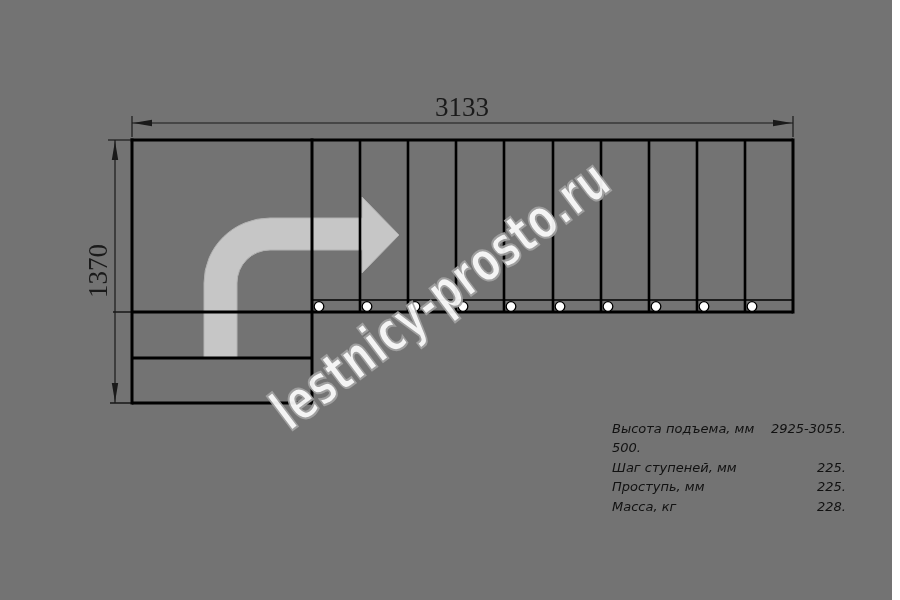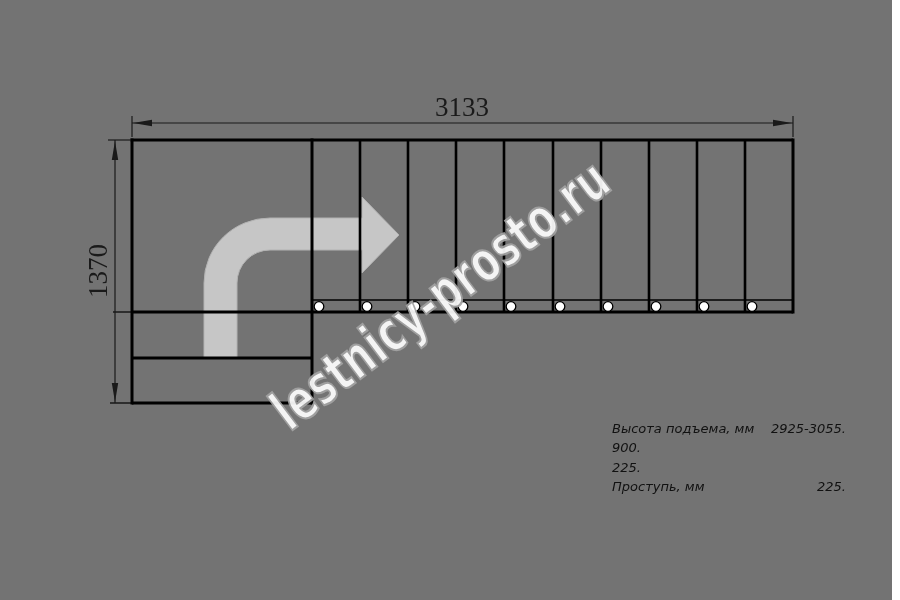--- a/index.html
+++ b/index.html
@@ -132,24 +132,29 @@
 
     <text class="watermark" transform="translate(452 310) rotate(-37) scale(0.7 1)" text-anchor="middle">lestnicy-prosto.ru</text>
   </svg>
 
   <div class="specs">
     <div class="spec-row">
       <span class="spec-label">Высота подъема, мм</span>
       <span class="spec-value">2925-3055.</span>
     </div>
     <div class="spec-row">
-      <span class="spec-value">900.</span>
+      <span class="spec-value">500.</span>
     </div>
     <div class="spec-row">
+      <span class="spec-label">Шаг ступеней, мм</span>
       <span class="spec-value">225.</span>
     </div>
     <div class="spec-row">
       <span class="spec-label">Проступь, мм</span>
       <span class="spec-value">225.</span>
     </div>
+    <div class="spec-row">
+      <span class="spec-label">Масса, кг</span>
+      <span class="spec-value">228.</span>
+    </div>
   </div>
 
 </div>
 
 </body></html>

